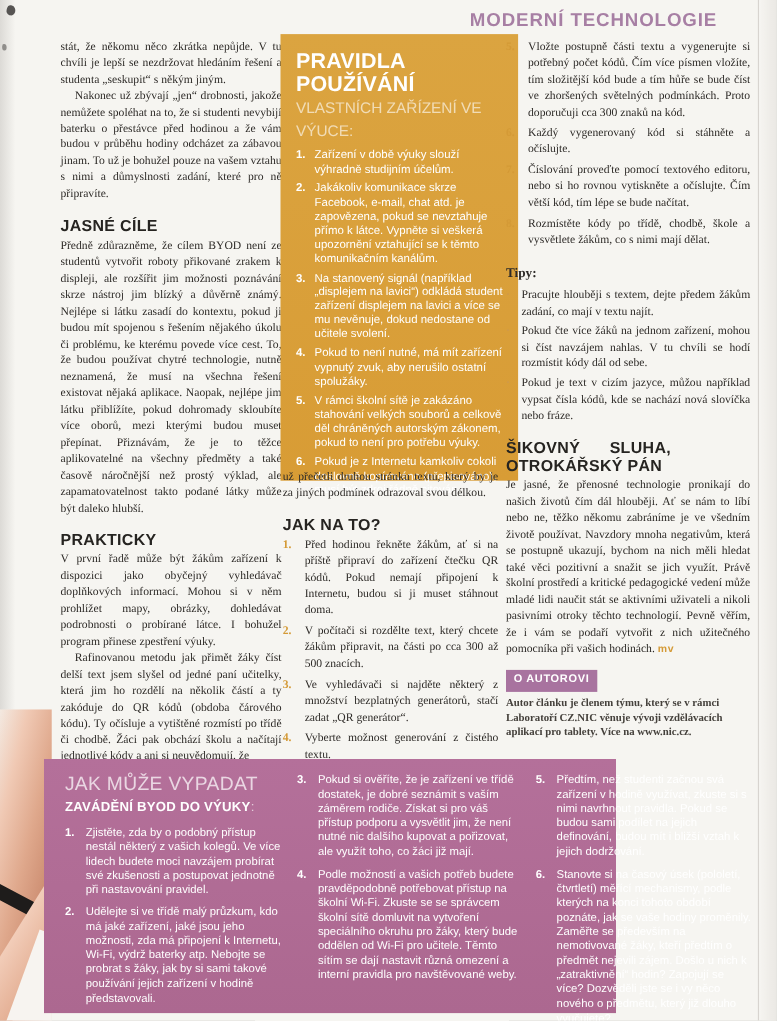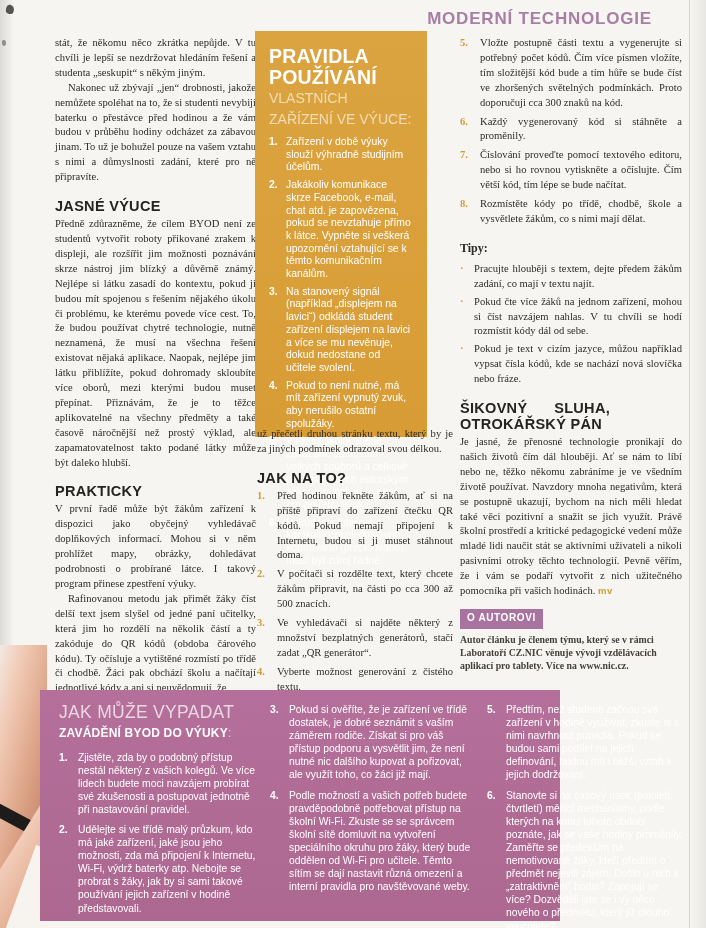--- a/index.html
+++ b/index.html
@@ -39,21 +39,21 @@
   .nlist .li{display:flex; margin-bottom:4px;}
   .nlist .num{flex:none; width:20px; font-weight:bold; color:#d49a36;}
   .nlist .txt{flex:1;}
   .blist .li{display:flex; margin-bottom:3px;}
   .blist .dot{flex:none; width:14px; color:#cf9a4a; font-weight:bold;}
   .blist .txt{flex:1;}
   .tips-h{font-weight:bold; font-size:12px; margin:14px 0 6px 0;}
 
   
   .rules-box{
-    position:absolute; left:255px; top:31px; width:172px; height:406px;
+    position:absolute; left:255px; top:31px; width:216px; height:406px;
     background:linear-gradient(180deg,#dba440 0%, #d89c35 100%);
     box-sizing:border-box; padding:15px 14px 10px 14px;
     font-family:"Liberation Sans", sans-serif; color:#fff;
   }
   .rules-title-b{font-weight:bold; font-size:19.5px; line-height:21px; letter-spacing:.2px;}
   .rules-title-l{font-weight:normal; font-size:14px; line-height:20.5px; color:rgba(255,255,255,.62); margin-bottom:7px;}
   .rules-box .li{display:flex; margin-bottom:5px; font-size:10.4px; line-height:12.7px; text-align:left;}
   .rules-box .num{flex:none; width:17px; font-weight:bold;}
   .rules-box .txt{flex:1;}
 
@@ -104,24 +104,24 @@
   <div class="edge-left"></div>
   <div class="edge-right"></div>
   <div class="speck s1"></div>
   <div class="speck s2"></div>
 
   <div class="mag-header">MODERNÍ TECHNOLOGIE</div>
 
   <div class="col" style="left:55px; top:36px; width:201px;">
     <p>stát, že někomu něco zkrátka nepůjde. V tu chvíli je lepší se nezdržovat hledáním řešení a studenta „seskupit“ s někým jiným.</p>
     <p class="indent">Nakonec už zbývají „jen“ drobnosti, jakože nemůžete spoléhat na to, že si studenti nevybijí baterku o přestávce před hodinou a že vám budou v průběhu hodiny odcházet za zábavou jinam. To už je bohužel pouze na vašem vztahu s nimi a důmyslnosti zadání, které pro ně připravíte.</p>
-    <h3 class="sec">JASNÉ VÝUCE</h3>
+    <h3 class="sec">JASNÉ CÍLE</h3>
     <p>Předně zdůrazněme, že cílem BYOD není ze studentů vytvořit roboty přikované zrakem k displeji, ale rozšířit jim možnosti poznávání skrze nástroj jim blízký a důvěrně známý. Nejlépe si látku zasadí do kontextu, pokud ji budou mít spojenou s řešením nějakého úkolu či problému, ke kterému povede více cest. To, že budou používat chytré technologie, nutně neznamená, že musí na všechna řešení existovat nějaká aplikace. Naopak, nejlépe jim látku přiblížíte, pokud dohromady skloubíte více oborů, mezi kterými budou muset přepínat. Přiznávám, že je to těžce aplikovatelné na všechny předměty a také časově náročnější než prostý výklad, ale zapamatovatelnost takto podané látky může být daleko hlubší.</p>
     <h3 class="sec">PRAKTICKY</h3>
-    <p>V první řadě může být žákům zařízení k dispozici jako obyčejný vyhledávač doplňkových informací. Mohou si v něm prohlížet mapy, obrázky, dohledávat podrobnosti o probírané látce. I takový program přinese zpestření výuky.</p>
+    <p>V první řadě může být žákům zařízení k dispozici jako obyčejný vyhledávač doplňkových informací. Mohou si v něm prohlížet mapy, obrázky, dohledávat podrobnosti o probírané látce. I bohužel program přinese zpestření výuky.</p>
     <p class="indent">Rafinovanou metodu jak přimět žáky číst delší text jsem slyšel od jedné paní učitelky, která jim ho rozdělí na několik částí a ty zakóduje do QR kódů (obdoba čárového kódu). Ty očísluje a vytištěné rozmístí po třídě či chodbě. Žáci pak obchází školu a načítají jednotlivé kódy a ani si neuvědomují, že</p>
   </div>
 
   <div class="rules-box">
     <div class="rules-title-b">PRAVIDLA POUŽÍVÁNÍ</div>
     <div class="rules-title-l">VLASTNÍCH ZAŘÍZENÍ VE VÝUCE:</div>
     <div class="li">
         <span class="num">1.</span>
         <span class="txt">Zařízení v době výuky slouží výhradně studijním účelům.</span>
       </div>
@@ -171,21 +171,21 @@
   </div>
 
   <div class="col" style="left:460px; top:36px; width:222px;">
     <div class="nlist" style="margin-top:0;">
       <div class="li">
           <span class="num">5.</span>
           <span class="txt">Vložte postupně části textu a vygenerujte si potřebný počet kódů. Čím více písmen vložíte, tím složitější kód bude a tím hůře se bude číst ve zhoršených světelných podmínkách. Proto doporučuji cca 300 znaků na kód.</span>
         </div>
       <div class="li">
           <span class="num">6.</span>
-          <span class="txt">Každý vygenerovaný kód si stáhněte a proměnily.</span>
+          <span class="txt">Každý vygenerovaný kód si stáhněte a očíslujte.</span>
         </div>
       <div class="li">
           <span class="num">7.</span>
           <span class="txt">Číslování proveďte pomocí textového editoru, nebo si ho rovnou vytiskněte a očíslujte. Čím větší kód, tím lépe se bude načítat.</span>
         </div>
       <div class="li">
           <span class="num">8.</span>
           <span class="txt">Rozmístěte kódy po třídě, chodbě, škole a vysvětlete žákům, co s nimi mají dělat.</span>
         </div>
     </div>

